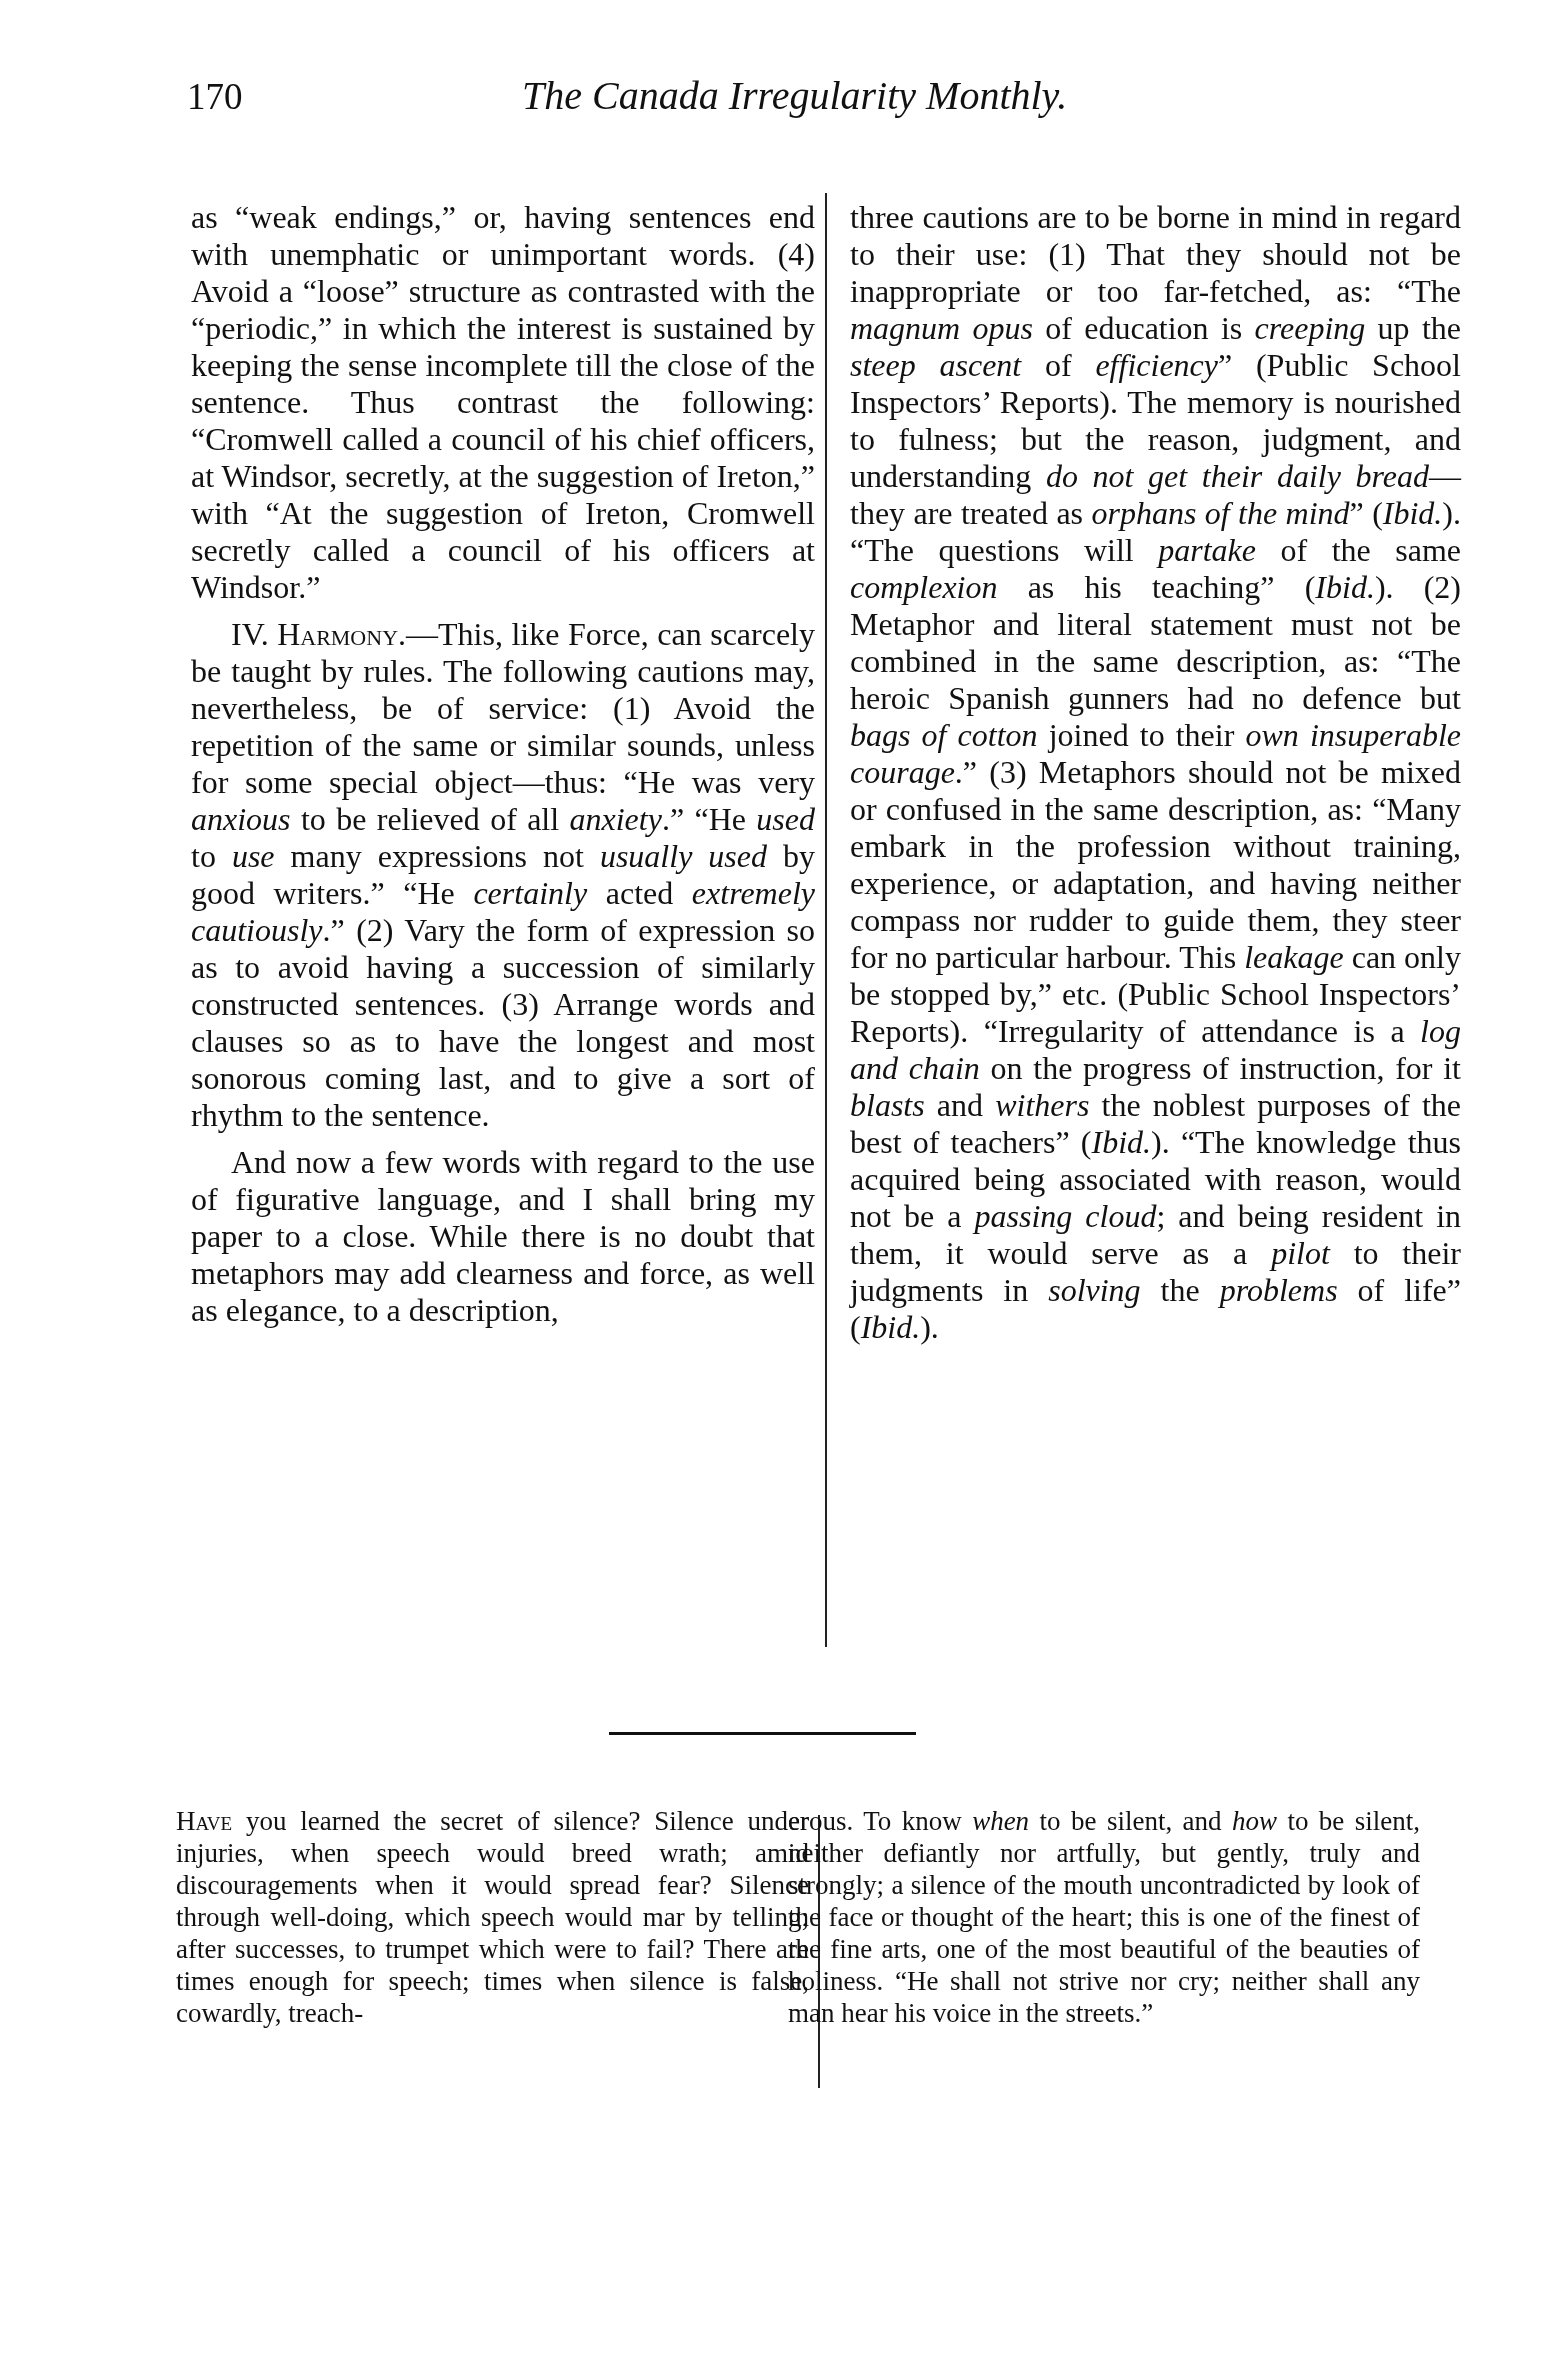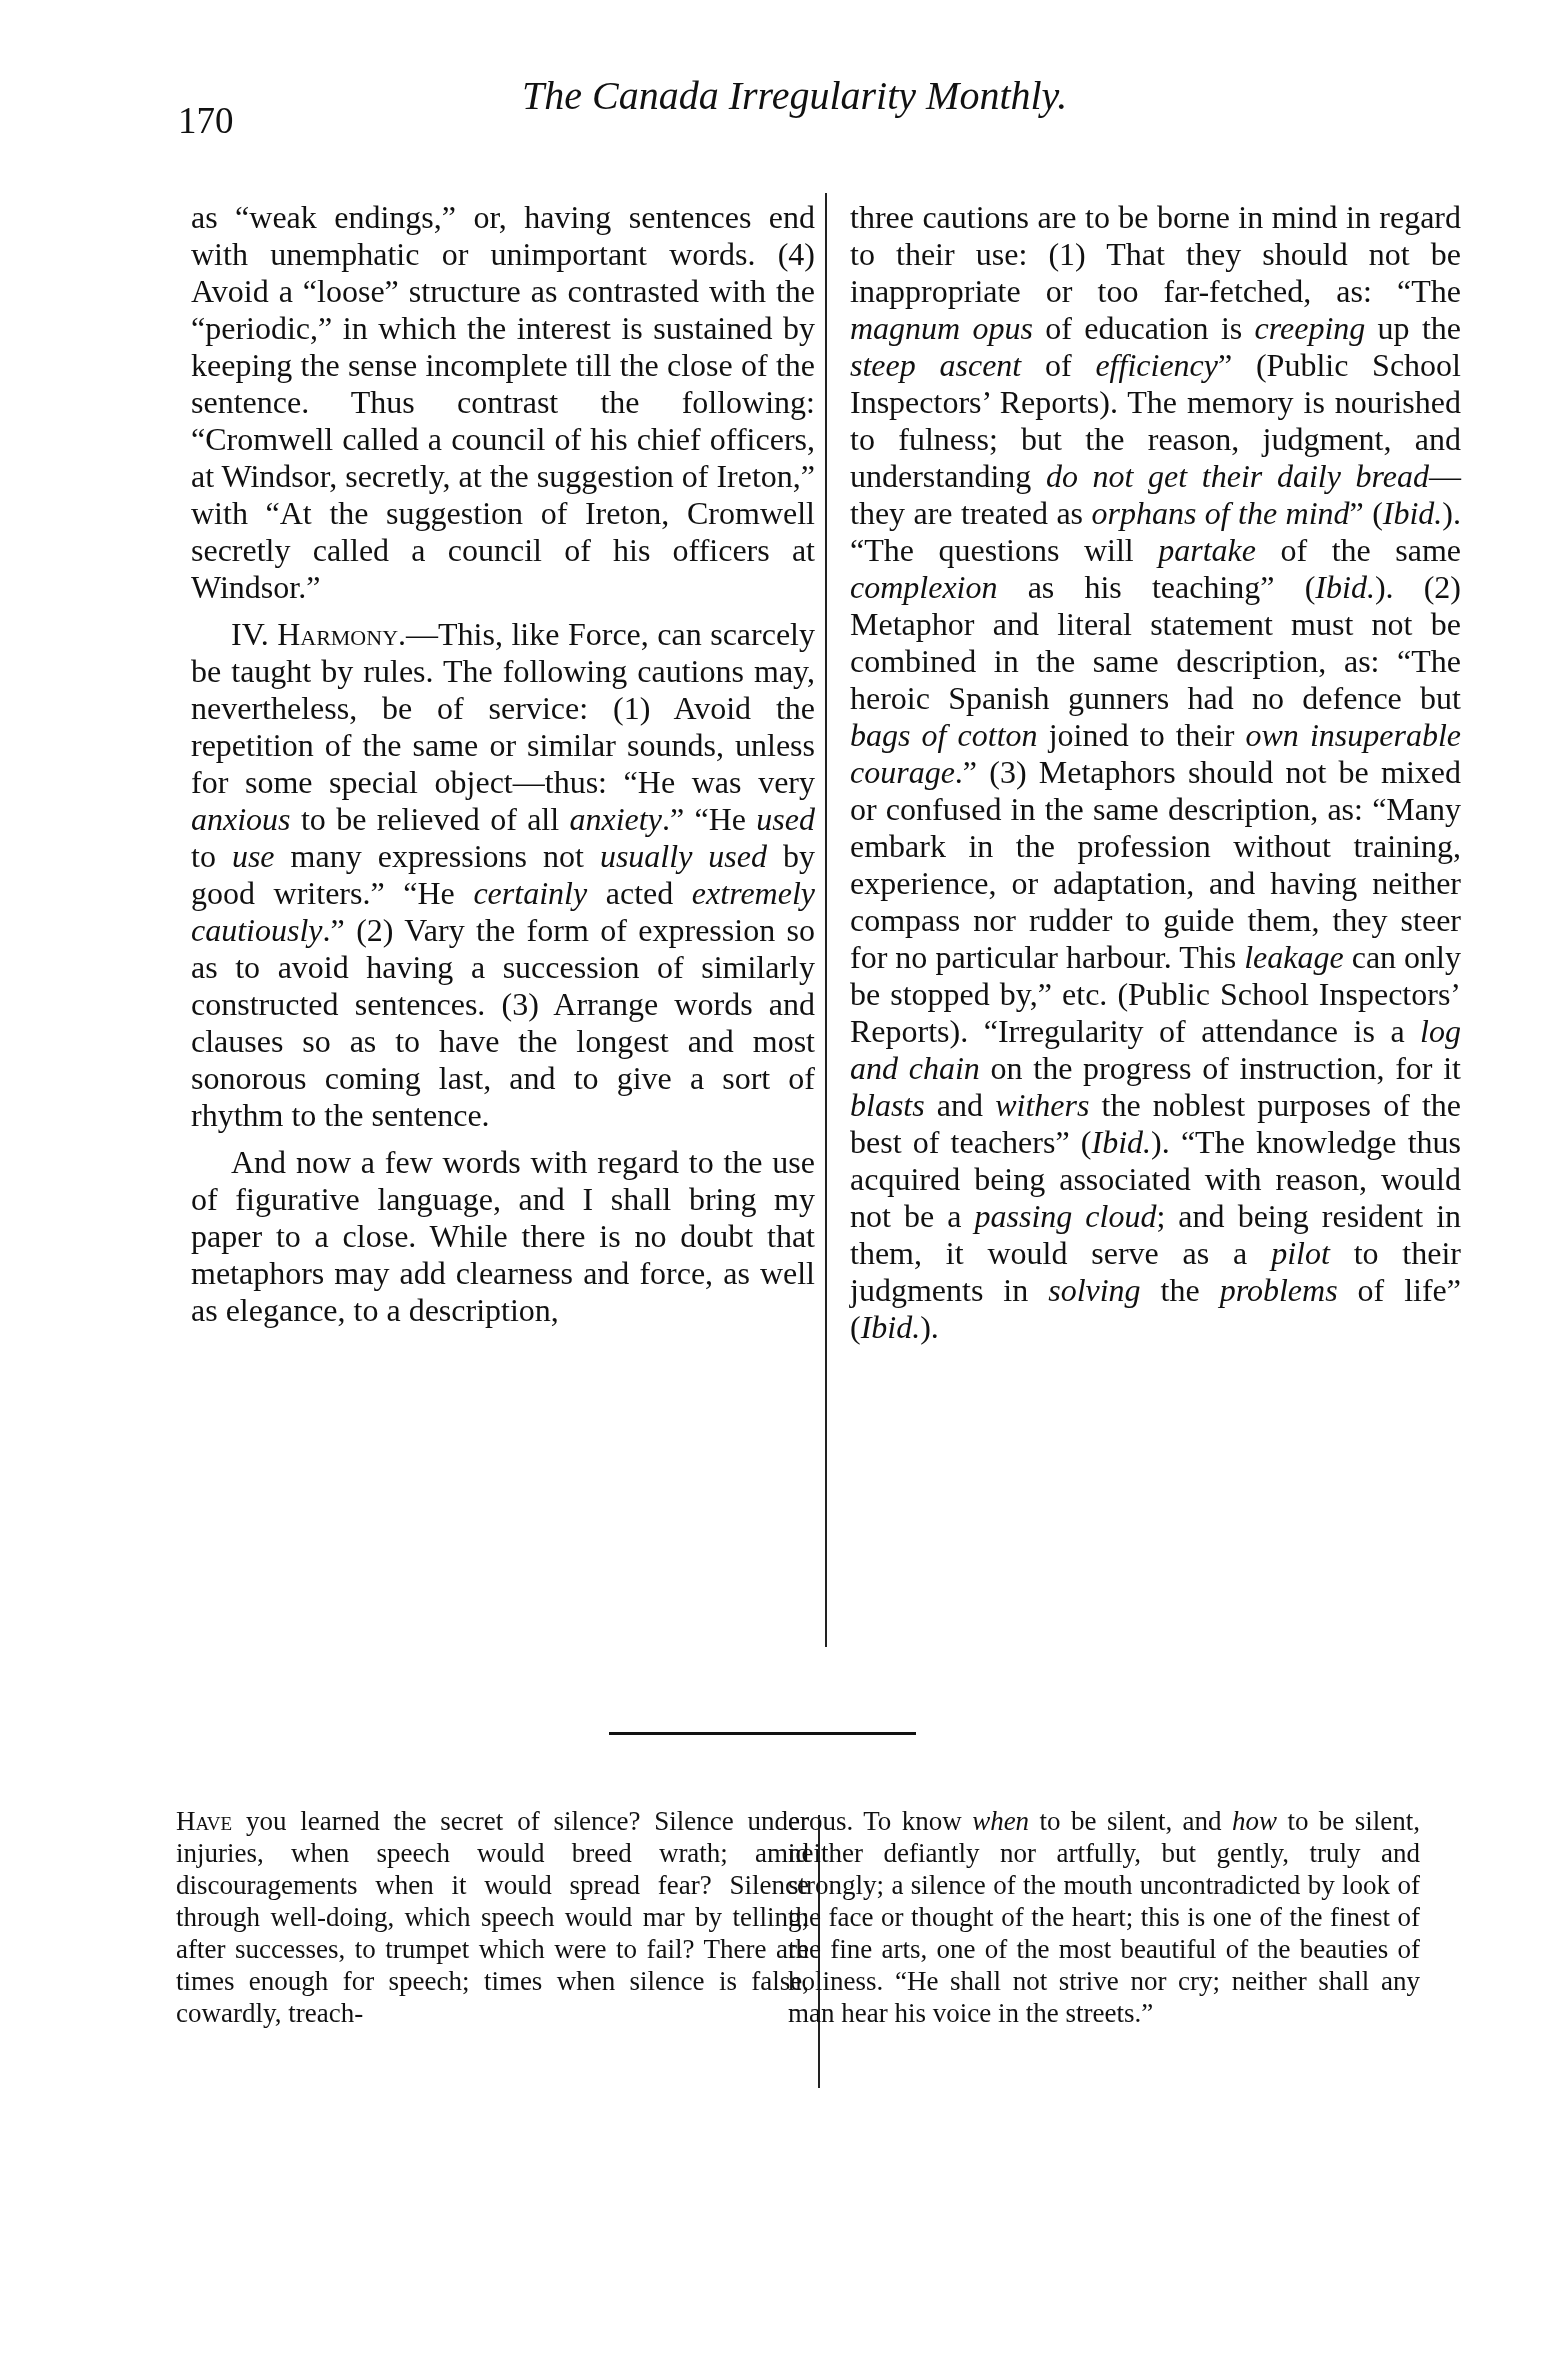--- a/index.html
+++ b/index.html
@@ -1,21 +1,21 @@
 <!DOCTYPE html>
 <html style="font-size:11.5px"><head>
   <meta charset="utf-8">
   <style>
     html, body { margin: 0; padding: 0; background: #ffffff; }
     body {
       width: 1556px; height: 2377px; position: relative; overflow: hidden;
       font-family: "Liberation Serif", "DejaVu Serif", serif; color: #111;
     }
     .page-header { position: absolute; top: 72px; left: 178px; width: 979px; height: 58px; }
-    .page-number { position: absolute; left: 0; top: 2.9px; font-size: 37px; margin-top: 24px; }
+    .page-number { position: absolute; left: 9px; top: 2.9px; font-size: 37px; }
     .running-title { position: absolute; left: 344px; top: 0; font-size: 40px; font-style: italic; }
     .col { position: absolute; font-size: 32px; line-height: 37px; text-align: justify; }
     .col p { margin: 10px; }
     .col .ind { text-indent: 40px; }
     .col-left { left: 181px; top: 189px; width: 644px; }
     .col-right { left: 840px; top: 189px; width: 631px; }
     .rule-v { position: absolute; background: #222; width: 2.2px; }
     .rule-v.top { left: 825px; top: 193px; height: 1454px; }
     .rule-v.bottom { left: 818px; top: 1815px; height: 273px; }
     .sep-rule { position: absolute; left: 609px; top: 1732px; width: 307px; height: 2.9px; background: #111; }

